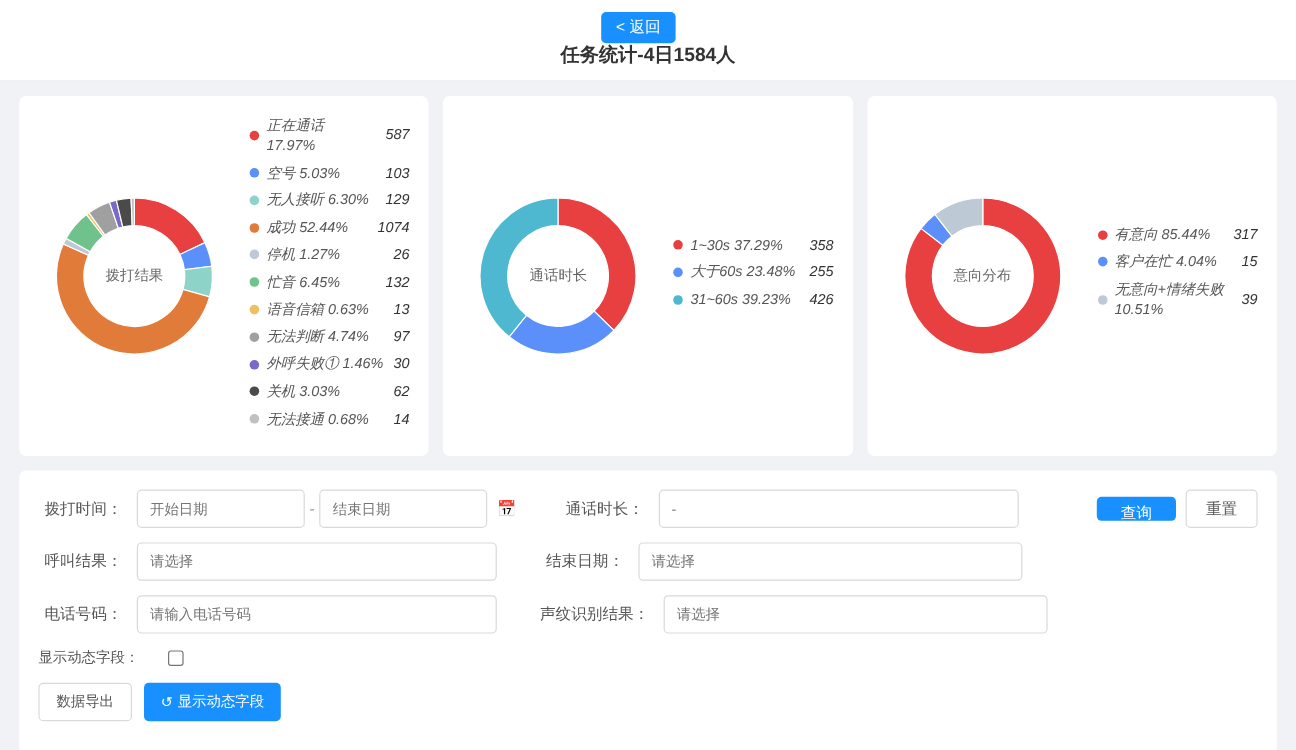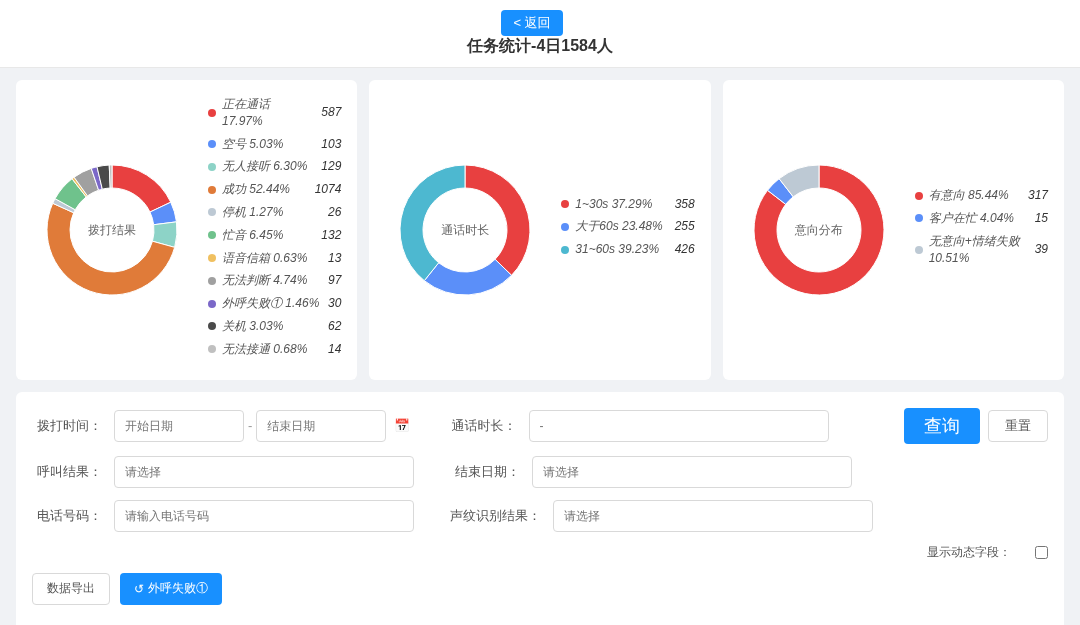--- a/index.html
+++ b/index.html
@@ -20,29 +20,29 @@
     .legend-dot { width: 8px; height: 8px; border-radius: 50%; margin-right: 6px; flex-shrink: 0; }
     .legend-text { flex: 1; color: #555; }
     .legend-value { color: #333; font-weight: 500; margin-left: 8px; }
 
     .filter-section { background: #fff; margin: 0 16px 12px; border-radius: 6px; padding: 16px; }
     .filter-row { display: flex; align-items: center; margin-bottom: 12px; gap: 12px; }
     .filter-label { color: #555; min-width: 70px; text-align: right; }
     .filter-input { border: 1px solid #d9d9d9; border-radius: 4px; padding: 5px 10px; font-size: 12px; color: #999; background: #fff; height: 32px; }
     .filter-input.wide { width: 300px; }
     .date-range { display: flex; align-items: center; gap: 4px; }
-    .date-range input { border: 1px solid #d9d9d9; border-radius: 4px; padding: 5px 10px; font-size: 12px; color: #999; height: 32px; width: 130px; }
+    .date-range input { border: 1px solid #d9d9d9; border-radius: 4px; padding: 5px 10px; font-size: 12px; color: #999; height: 32px; width: 140px; }
     .date-separator { color: #999; }
     .date-icon { color: #999; margin-left: 4px; }
     
     .filter-actions { display: flex; align-items: center; gap: 8px; margin-left: auto; }
-    .btn-query { background: #1890ff; color: #fff; border: none; border-radius: 4px; padding: 5px 20px; cursor: pointer; font-size: 18px; height: 36px; }
+    .btn-query { background: #1890ff; color: #fff; border: none; border-radius: 4px; padding: 5px 20px; cursor: pointer; font-size: 13px; height: 20px; }
     .btn-reset { background: #fff; color: #555; border: 1px solid #d9d9d9; border-radius: 4px; padding: 5px 16px; cursor: pointer; font-size: 13px; height: 32px; }
     
-    .checkbox-row { display: flex; align-items: center; gap: 24px; margin-bottom: 12px; justify-content: flex-end; }
+    .checkbox-row { display: flex; align-items: center; gap: 24px; margin-bottom: 12px; }
     .checkbox-label { color: #555; font-size: 12px; }
     input[type="checkbox"] { cursor: pointer; }
 
     .action-bar { display: flex; align-items: center; gap: 10px; margin-bottom: 12px; }
     .btn-export { background: #fff; border: 1px solid #d9d9d9; color: #555; border-radius: 4px; padding: 5px 14px; cursor: pointer; font-size: 12px; height: 32px; }
     .btn-reclassify { background: #1890ff; color: #fff; border: none; border-radius: 4px; padding: 5px 14px; cursor: pointer; font-size: 12px; height: 32px; display: flex; align-items: center; gap: 4px; }
 
     .table-section { background: #fff; margin: 0 16px; border-radius: 6px; overflow: hidden; }
     table { width: 100%; border-collapse: collapse; font-size: 12px; }
     thead tr { background: #fafafa; border-bottom: 1px solid #e8e8e8; }
@@ -225,21 +225,21 @@
 
   <div class="checkbox-row">
     <span class="checkbox-label">显示动态字段：</span>
     <input type="checkbox" style="">
   </div>
 
   <div class="action-bar">
     <button class="btn-export">数据导出</button>
     <button class="btn-reclassify">
       <span>↺</span>
-      <span>外呼失败①</span>
+      <span>显示动态字段</span>
     </button>
   </div>
 </div>
 
 <div class="table-section">
   <table>
     <thead>
       <tr>
         <th>所属任务</th>
         <th>被叫号码</th>

